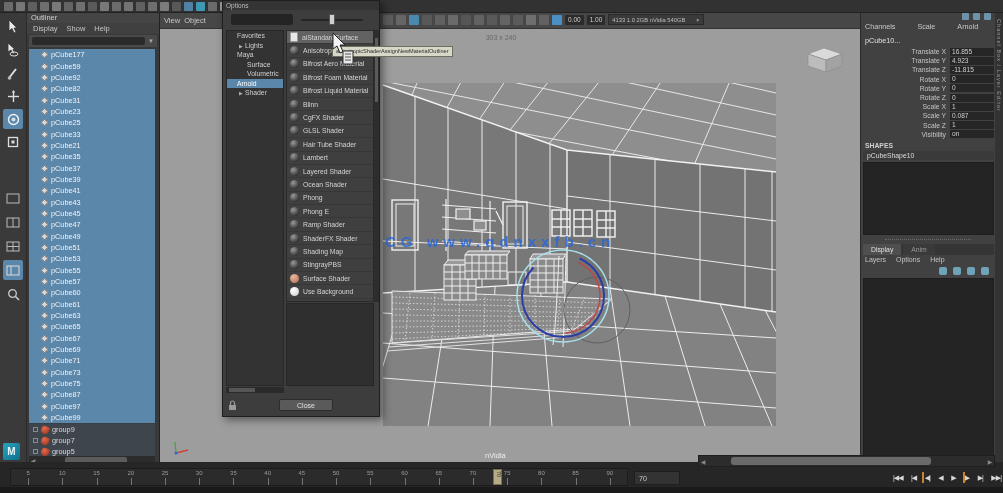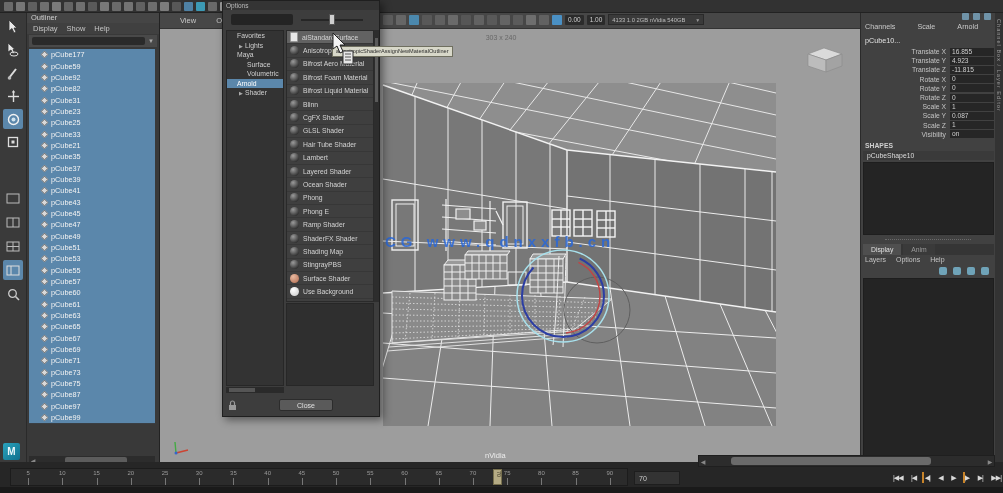--- a/index.html
+++ b/index.html
@@ -39,21 +39,21 @@
   .g-chk { width:5px; height:5px; border:1px solid #8a8a8a; flex:0 0 auto; }
   .g-ic { width:8px; height:8px; flex:0 0 auto; background:radial-gradient(circle at 35% 35%, #e86a4a, #8d2f1e); border-radius:50% 10% 50% 50%; transform:rotate(25deg); }
   #o-hscroll { position:absolute; left:2px; top:443px; width:126px; height:9px; background:#2c2c2c; display:flex; align-items:center; }
   #o-hscroll .thumb { margin-left:28px; width:62px; height:7px; background:#5c5c5c; border-radius:2px; }
   .sb-arrow { width:8px; height:9px; color:#888; font-size:6px; display:flex; align-items:center; justify-content:center; }
 
   
   #viewport { position:absolute; left:160px; top:13px; width:700px; height:449px; background:#9d9d9d; }
   #panelbar { position:absolute; left:0; top:0; width:700px; height:16px; background:#474747; border-bottom:1px solid #333;
               display:flex; align-items:center; font-size:7.5px; color:#c8c8c8; }
-  #panelbar .pm { margin-left:20px; }
+  #panelbar .pm { margin-left:4px; }
   #vp-icons { position:absolute; left:223px; top:1px; display:flex; align-items:center; gap:3px; }
   .vp-ic { width:10px; height:10px; background:#5d5d5d; border-radius:1px; }
   .vp-field { height:10px; background:#2b2b2b; color:#cfcfcf; font-size:6.5px; line-height:10px; padding:0 3px; border-radius:1px; }
   #vp-renderer { height:11px; width:96px; background:#3a3a3a; border:1px solid #2a2a2a; color:#bdbdbd; font-size:5.8px; line-height:10px;
                  padding:0 3px; display:flex; align-items:center; justify-content:space-between; }
   #vp-renderer .caret { font-size:5px; color:#999; }
   #scene { position:absolute; left:0; top:16px; }
   #persp-label { position:absolute; left:325px; top:438px; font-size:7.5px; color:#ededed; }
 
   
@@ -384,20 +384,38 @@
         </div>
         <div class="o-row sel">
           <span class="o-dia"></span>
           <span>pCube97</span>
         </div>
         <div class="o-row sel">
           <span class="o-dia"></span>
           <span>pCube99</span>
         </div>
       </div>
+    <div id="o-groups">
+
+    <div class="g-row">
+          <span class="g-chk"></span>
+          <span class="g-ic"></span>
+          <span>group9</span>
+        </div>
+        <div class="g-row">
+          <span class="g-chk"></span>
+          <span class="g-ic"></span>
+          <span>group7</span>
+        </div>
+        <div class="g-row">
+          <span class="g-chk"></span>
+          <span class="g-ic"></span>
+          <span>group5</span>
+        </div>
+      </div>
     <div id="o-hscroll">
       <span class="sb-arrow">◀</span>
       <div class="thumb"></div>
     </div>
   </div>
 
   <div id="viewport">
     <div id="panelbar">
       <span class="pm">View</span>
       <span class="pm">Object</span>

